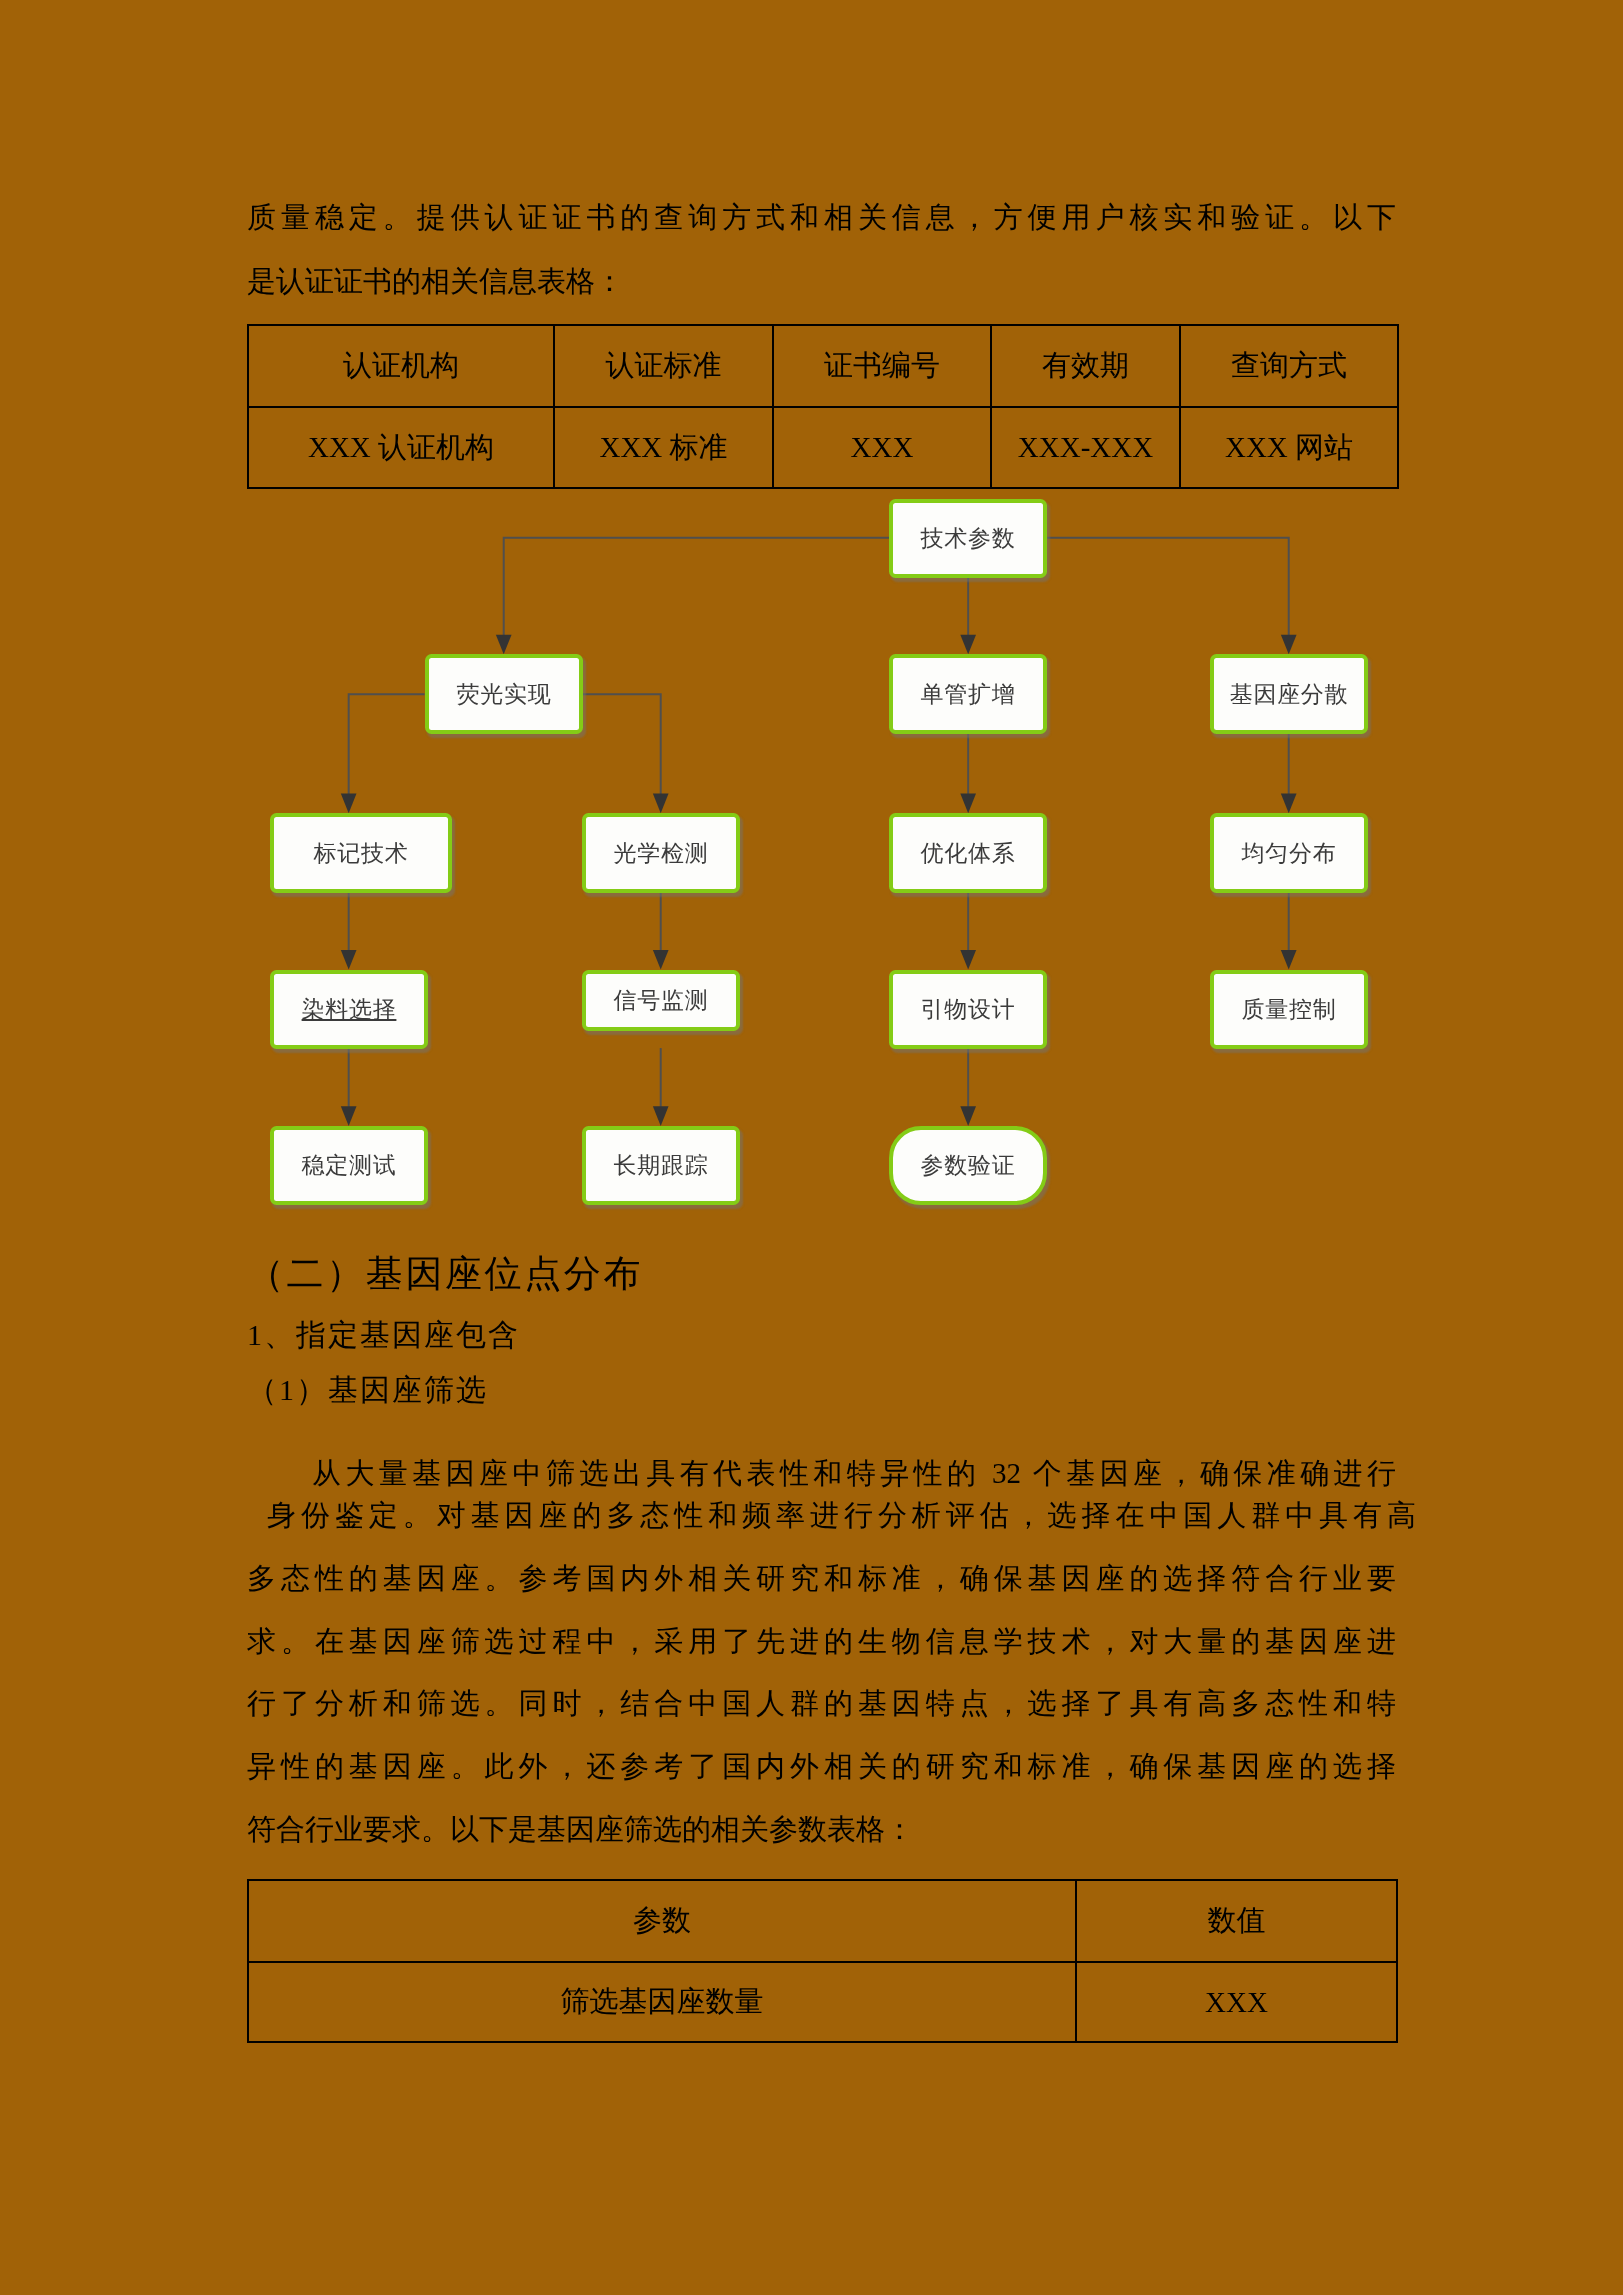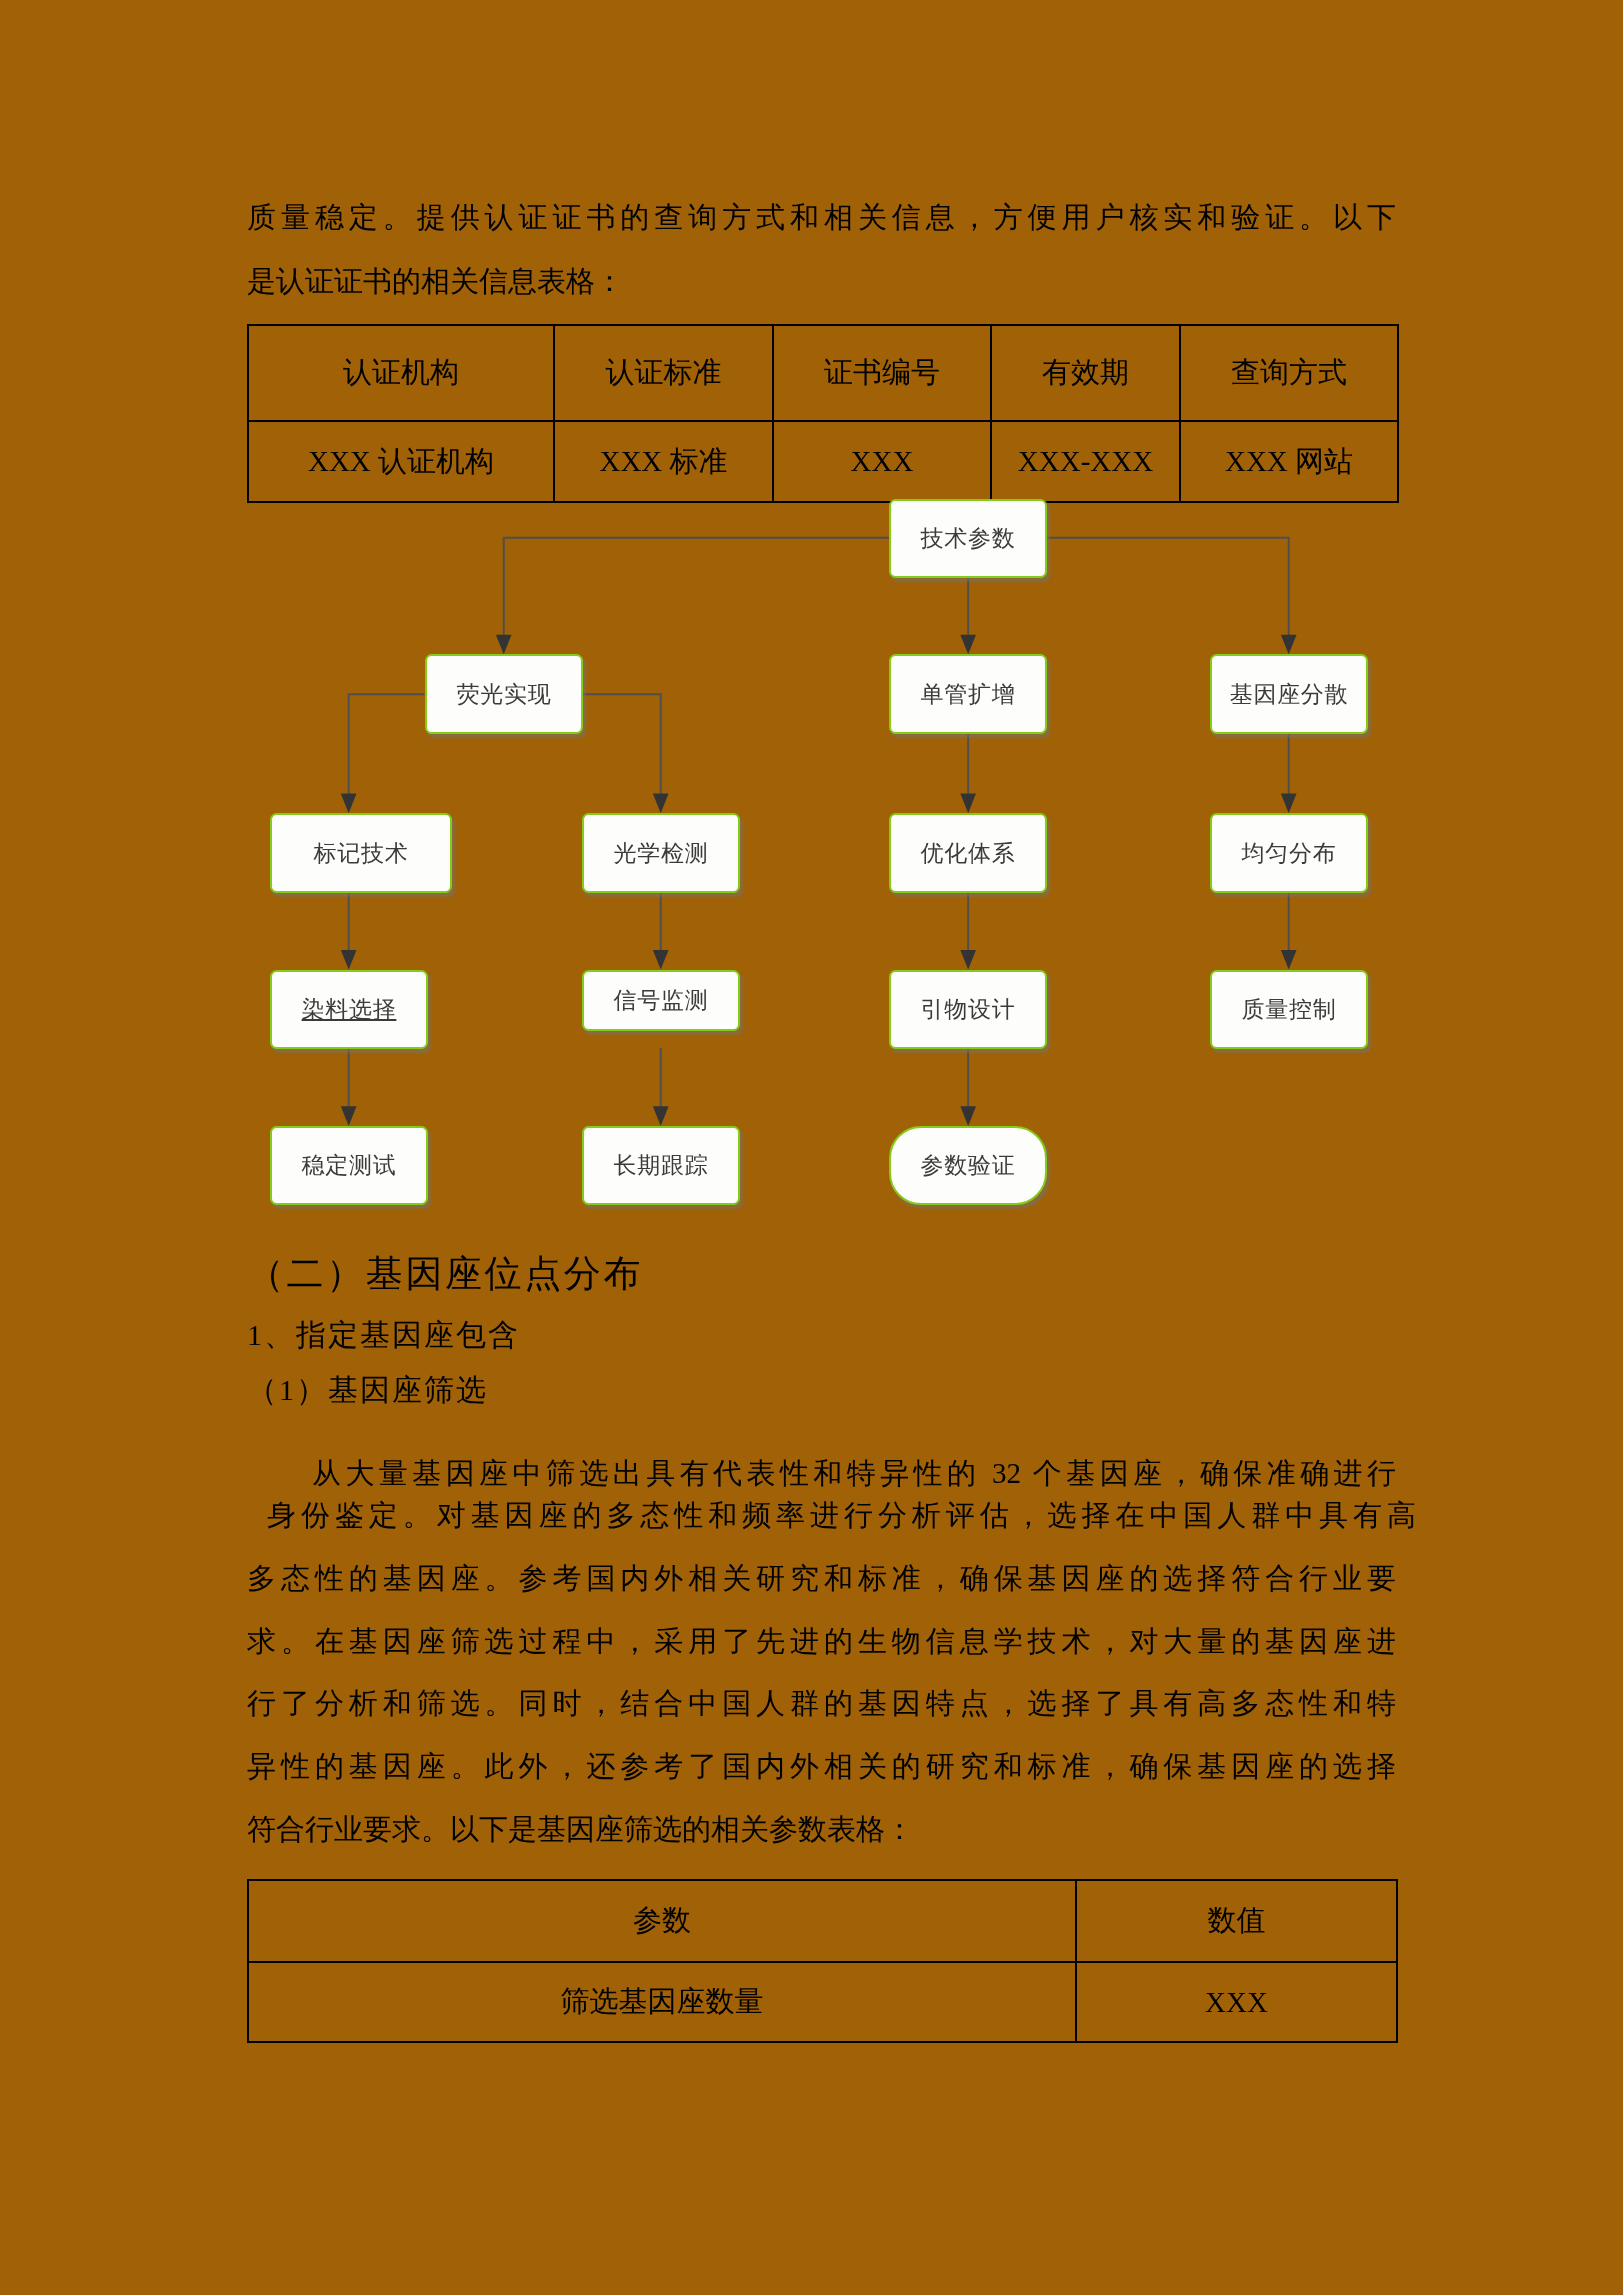--- a/index.html
+++ b/index.html
@@ -16,30 +16,30 @@
   .heading{position:absolute;left:247px;width:1149px;height:52px;line-height:52px;
            font-size:37px;letter-spacing:2.6px;white-space:nowrap;}
   .subhead{position:absolute;left:247px;width:1149px;height:39px;line-height:39px;
            font-size:30px;letter-spacing:2px;white-space:nowrap;}
   
   .tbl{position:absolute;border-collapse:collapse;table-layout:fixed;
        font-size:29px;}
   .tbl th,.tbl td{border:2px solid #000;border-top-width:2.6px;border-bottom-width:2.6px;
        text-align:center;vertical-align:middle;font-weight:normal;padding:0;}
   .tbl-cert{left:247px;top:324px;width:1149px;}
-  .tbl-cert tr.hrow{height:96px;}
+  .tbl-cert tr.hrow{height:82px;}
   .tbl-cert tr.drow{height:81px;}
   .tbl-param{left:247px;top:1879px;width:1149px;}
   .tbl-param tr.hrow{height:82px;}
   .tbl-param tr.drow{height:80px;}
   
   .fc-svg{position:absolute;left:0;top:0;pointer-events:none;}
   .fc-node{
     position:absolute;box-sizing:border-box;
-    border:2px solid #84cc16;border-radius:6.5px;background:#fdfdfb;
+    border:4px solid #84cc16;border-radius:6.5px;background:#fdfdfb;
     box-shadow:2.6px 3.3px 2px rgba(115,115,115,0.5);
     font-family:"Liberation Sans","DejaVu Sans",sans-serif;
     font-size:23px;color:#3b3b3b;letter-spacing:0.7px;
     display:flex;align-items:center;justify-content:center;text-align:center;
   }
 </style>
 </head>
 <body>
 
 <div class="page">

